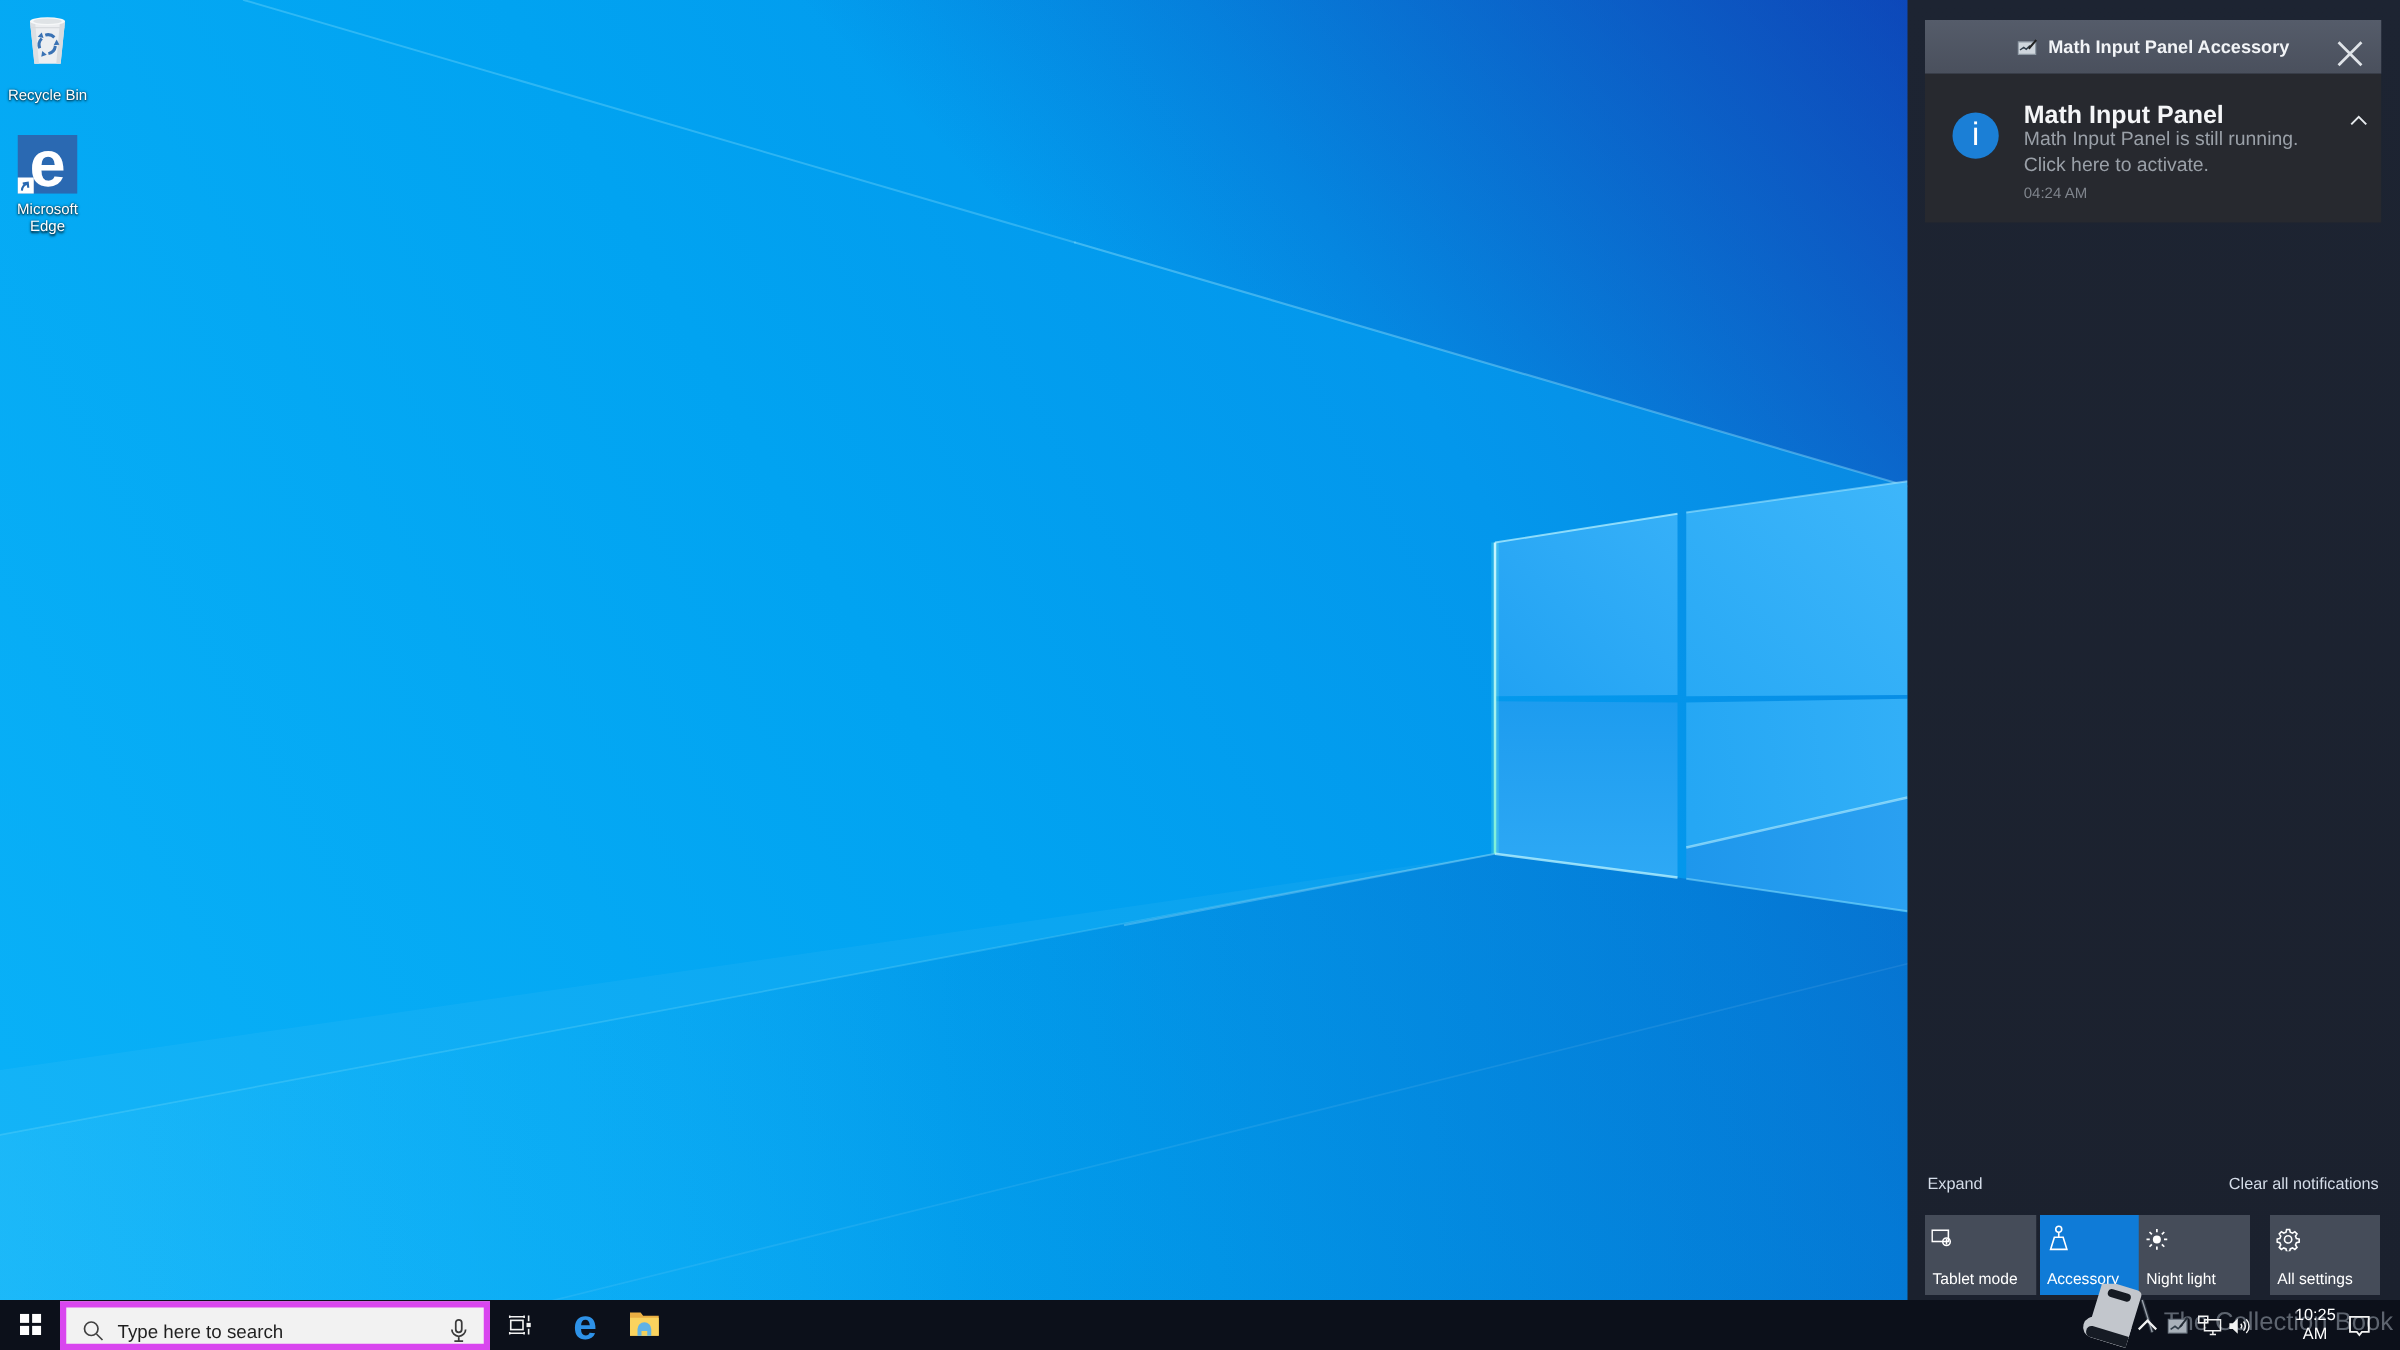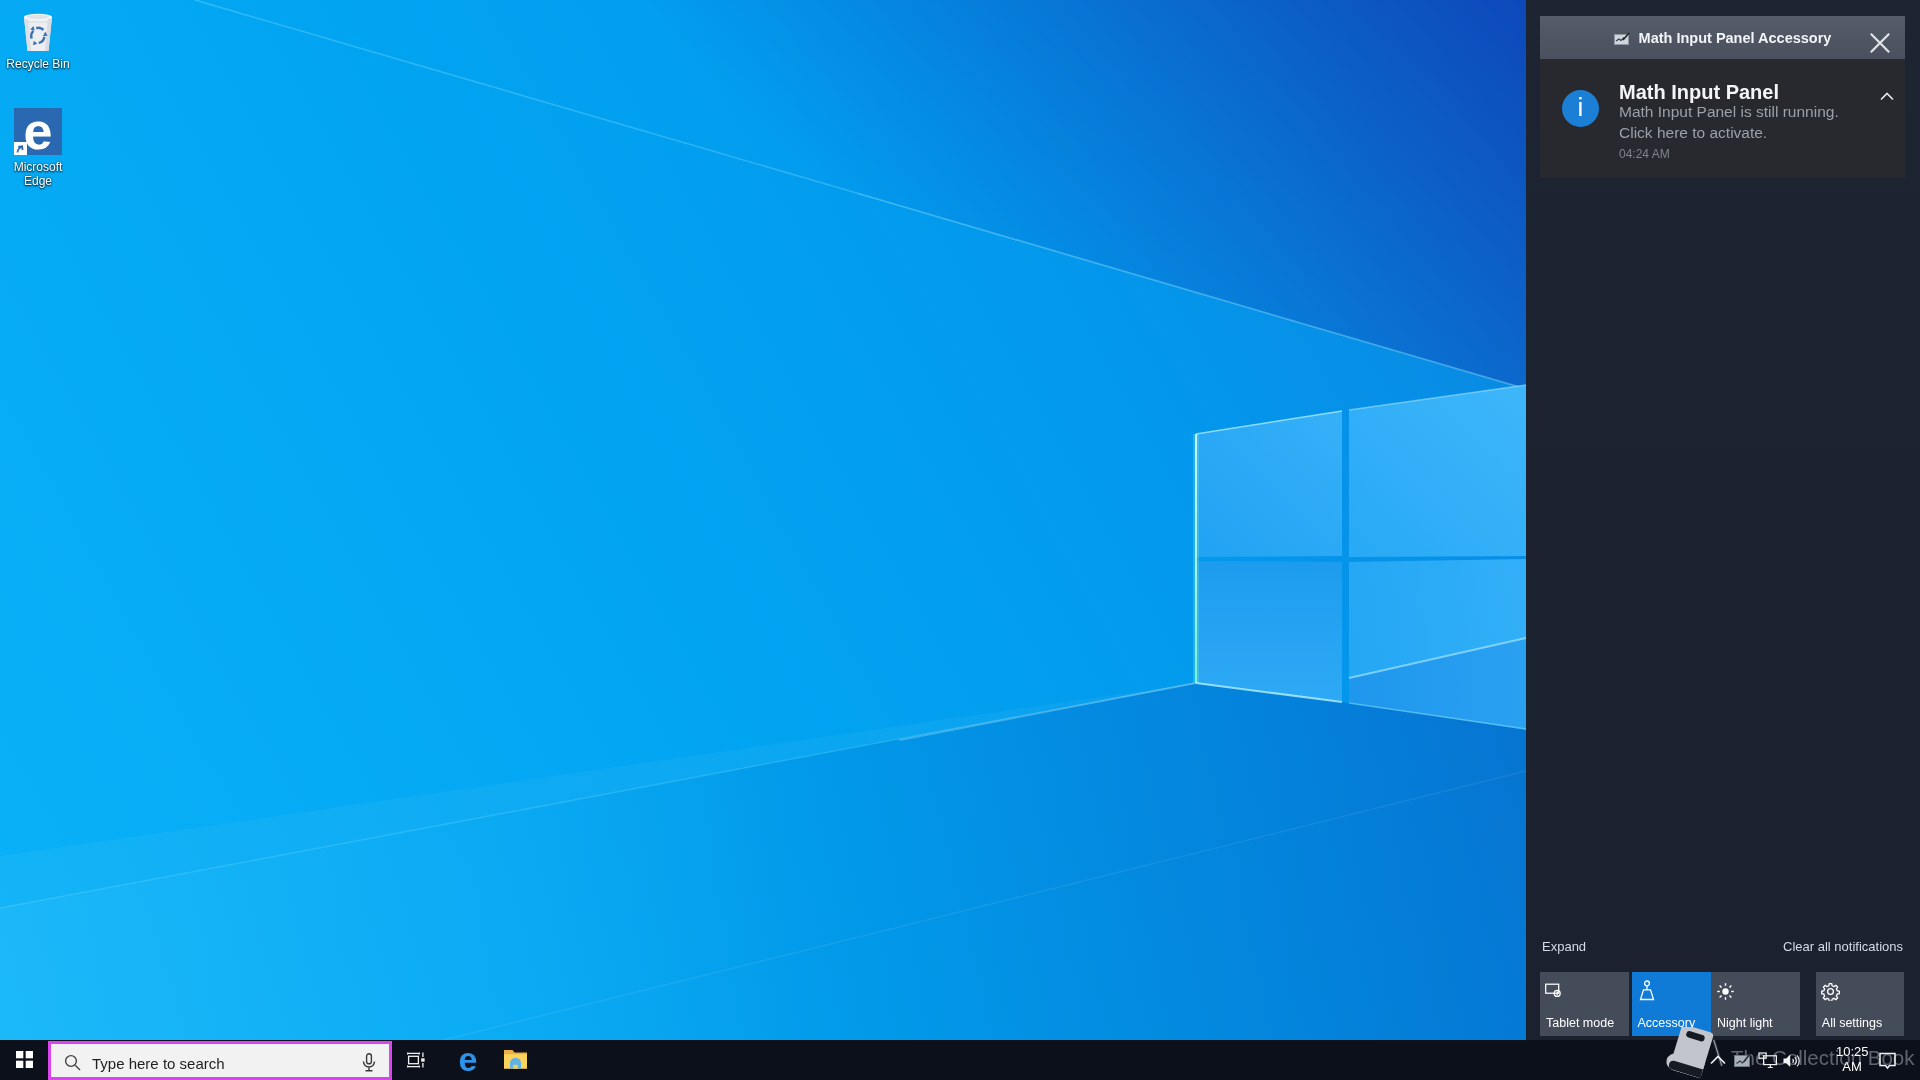--- a/index.html
+++ b/index.html
@@ -16,21 +16,21 @@
 .infocirc{position:absolute;left:22px;top:31px;width:37px;height:37px;border-radius:50%;background:#1b7fd6;color:#fff;text-align:center;font-size:26px;line-height:35px;font-weight:normal;}
 .ntitle{position:absolute;left:79px;top:22px;font-size:20px;font-weight:bold;color:#f4f5f7;}
 .nbody{position:absolute;left:79px;top:43px;font-size:15.5px;line-height:20.5px;color:#9aa0a8;}
 .ntime{position:absolute;left:79px;top:88px;font-size:12px;color:#7f848c;}
 #expand{position:absolute;left:16px;top:939px;font-size:13px;color:#d4dce8;}
 #clearall{position:absolute;right:17px;top:939px;font-size:13px;color:#d4dce8;}
 .tile{position:absolute;top:972px;width:88.5px;height:64px;background:#454c59;}
 .tile.on{background:#0f7bd7;}
 .tlabel{position:absolute;left:6px;top:44px;font-size:12.5px;color:#fff;white-space:nowrap;}
 #taskbar{position:absolute;left:0;top:1040px;width:1920px;height:40px;background:#0c101a;}
-#searchbox{position:absolute;left:48px;top:1px;width:344px;height:39px;background:#f2f2f2;border:3px solid #d946ef;}
+#searchbox{position:absolute;left:48px;top:1px;width:344px;height:39px;background:#f2f2f2;border:5px solid #d946ef;}
 #searchbox .stext{position:absolute;left:41px;top:11px;font-size:15px;color:#1f1f1f;}
 .clock{position:absolute;left:1804px;top:0;width:64px;height:40px;color:#fff;font-size:13px;text-align:center;line-height:15px;}
 #wm-text{position:absolute;left:1731px;top:6px;font-size:20.5px;color:rgba(168,178,189,0.52);letter-spacing:0px;white-space:nowrap;}
 </style>
 </head>
 <body>
 <div id="stage">
 <svg id="wall" width="1920" height="1080" viewBox="0 0 1920 1080">
   <defs>
     <linearGradient id="base" x1="0" y1="1080" x2="1920" y2="0" gradientUnits="userSpaceOnUse">
@@ -116,21 +116,21 @@
       <path d="M-1.8,-6.9 a7.2,7.2 0 0 1 7.3,1.8"></path>
       <path d="M6.3,1.8 a7.2,7.2 0 0 1 -5.6,6.1"></path>
     </g>
     <g fill="#3a72b4">
       <path d="M-3.2,-4.6 l-4.6,-1.0 3.2,-3.4 z"></path>
       <path d="M7.3,-3.4 l2.2,4.2 -4.6,0.4 z"></path>
       <path d="M-0.6,8.7 l-4.4,1.6 0.8,-4.6 z"></path>
     </g>
   </g>
 </svg>
-<div class="dlabel" style="left:0px;top:58px;width:76px;">Recycle Bin</div>
+<div class="dlabel" style="left:0px;top:70px;width:76px;">Recycle Bin</div>
 
 <svg style="position:absolute;left:14px;top:108px;" width="48" height="47" viewBox="0 0 48 47">
   <rect x="0" y="0" width="48" height="47" fill="#2a69b2"></rect>
   <text x="24" y="41" font-family="Liberation Sans" font-size="52" font-weight="bold" fill="#fff" text-anchor="middle">e</text>
   <rect x="0" y="34" width="13" height="13" fill="#fff"></rect>
   <path d="M3.5,44.5 a6,6 0 0 1 4.5,-5.5 M8.6,42.2 L8.2,38.2 L4.2,38.8" stroke="#2a69b2" stroke-width="1.7" fill="none"></path>
 </svg>
 <div class="dlabel" style="left:0px;top:161px;width:76px;">Microsoft<br>Edge</div>
 
 <div id="ac">

